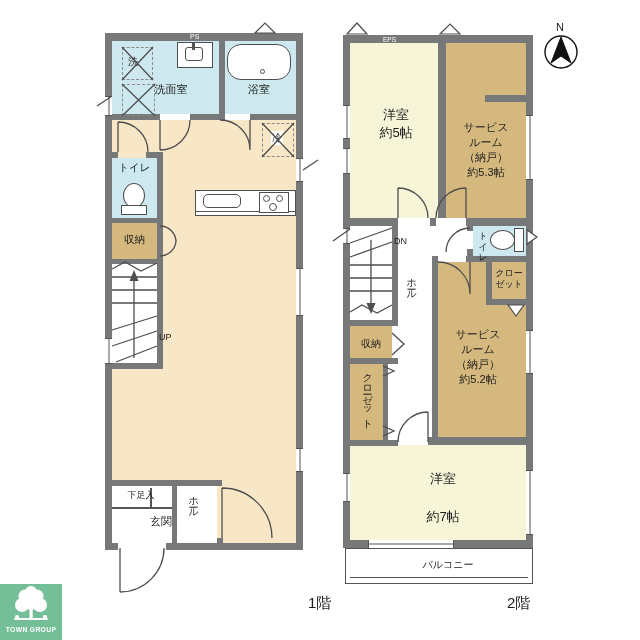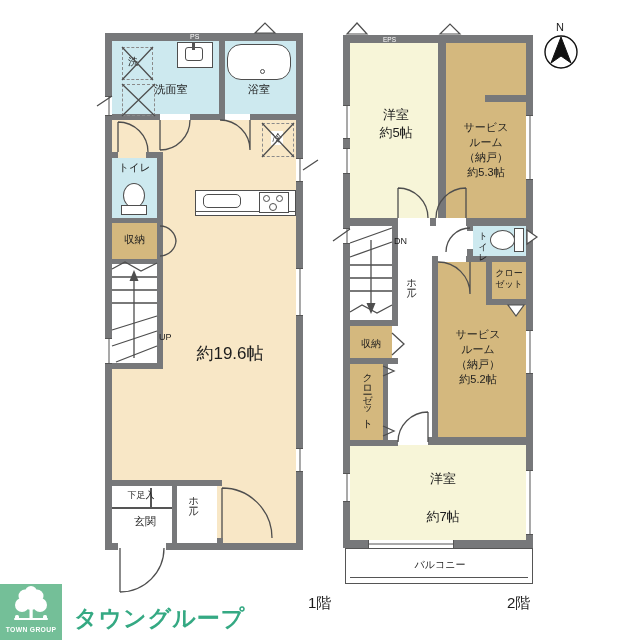--- a/index.html
+++ b/index.html
@@ -80,23 +80,22 @@
   <div class="fix" style="left:269px;top:203px;width:8px;height:8px;border-radius:50%;"></div>
 
   <div class="lbl wt" style="left:190px;top:33px;font-size:7px;">PS</div>
   <div class="lbl" style="left:128px;top:55px;font-size:10px;">洗</div>
   <div class="lbl lblc" style="left:140px;top:82px;width:62px;font-size:11px;">洗面室</div>
   <div class="lbl lblc" style="left:234px;top:82px;width:50px;font-size:11px;">浴室</div>
   <div class="lbl" style="left:271px;top:131px;font-size:10px;background:#fff;padding:0 1px;">冷</div>
   <div class="lbl lblc" style="left:112px;top:161px;width:45px;font-size:10.5px;">トイレ</div>
   <div class="lbl lblc" style="left:112px;top:233px;width:45px;font-size:10.5px;">収納</div>
   <div class="lbl" style="left:159px;top:332px;font-size:9px;">UP</div>
-  <div class="lbl lblc" style="left:165px;top:342px;width:130px;font-size:17px;">約19.6帖</div>
   <div class="lbl lblc" style="left:114px;top:489px;width:54px;font-size:9px;">下足入</div>
-  <div class="lbl lblc" style="left:118px;top:514px;width:54px;font-size:11px;">玄関</div>
+  <div class="lbl lblc" style="left:118px;top:514px;width:54px;font-size:11px;text-align:right;">玄関</div>
   <div class="lbl vert" style="left:186px;top:490px;height:52px;font-size:10px;">ホール</div>
   <div class="lbl" style="left:272px;top:594px;font-size:15px;margin-left:36px;">1階</div>
 
   <div class="rm" style="left:350px;top:43px;width:176px;height:497px;background:#fff;"></div>
   <div class="rm" style="left:350px;top:43px;width:88px;height:175px;background:#f7f5d8;"></div>
   <div class="rm" style="left:446px;top:43px;width:80px;height:175px;background:#d4b87e;"></div>
   <div class="rm" style="left:473px;top:226px;width:53px;height:30px;background:#cde9ef;"></div>
   <div class="rm" style="left:438px;top:262px;width:88px;height:175px;background:#d4b87e;"></div>
   <div class="rm" style="left:492px;top:262px;width:34px;height:37px;background:#d4b87e;"></div>
   <div class="rm" style="left:350px;top:326px;width:42px;height:32px;background:#d4b87e;"></div>
@@ -154,21 +153,21 @@
   <div class="lbl ml" style="left:492px;top:268px;width:34px;font-size:9px;line-height:11px;">クロー
 ゼット</div>
   <div class="lbl lblc" style="left:350px;top:337px;width:42px;font-size:10px;">収納</div>
   <div class="lbl vert" style="left:360px;top:366px;height:74px;font-size:10px;">クローゼット</div>
   <div class="lbl ml" style="left:440px;top:327px;width:76px;font-size:11px;">サービス
 ルーム
 （納戸）
 約5.2帖</div>
   <div class="lbl lblc" style="left:403px;top:470px;width:80px;font-size:13px;">洋室</div>
   <div class="lbl lblc" style="left:403px;top:508px;width:80px;font-size:13px;">約7帖</div>
-  <div class="lbl lblc" style="left:392px;top:558px;width:96px;font-size:10px;text-align:center;">バルコニー</div>
+  <div class="lbl lblc" style="left:400px;top:558px;width:96px;font-size:10px;text-align:center;">バルコニー</div>
   <div class="lbl" style="left:507px;top:594px;font-size:15px;">2階</div>
 
   <div class="lbl" style="left:556px;top:21px;font-size:11px;">N</div>
 
   <svg width="640" height="640" viewBox="0 0 640 640">
     <g stroke="#4e4e4e" stroke-width="1.3" fill="none">
 
       <path d="M122,47 L153,80 M153,47 L122,80"></path>
       <path d="M122,84 L155,116 M155,84 L122,116"></path>
       <path d="M262,123 L294,157 M294,123 L262,157"></path>
@@ -224,15 +223,14 @@
       <circle cx="25" cy="596" r="6.5"></circle>
         <circle cx="37" cy="596" r="6.5"></circle>
         <circle cx="31" cy="592" r="6"></circle>
       <rect x="29.5" y="606" width="3.2" height="12"></rect>
       <rect x="14" y="618" width="34" height="2" rx="1"></rect>
       <rect x="15" y="615" width="4" height="4" rx="1.5"></rect>
         <rect x="43" y="615" width="4" height="4" rx="1.5"></rect>
     </g>
   </svg>
   <div class="lbl lblc wt" style="left:0;top:626px;width:62px;font-size:6.8px;font-weight:bold;letter-spacing:.3px;">TOWN GROUP</div>
-  <div class="lbl" style="left:74px;top:603px;font-size:23px;font-weight:bold;color:#35a983;letter-spacing:1px;">タウングループ</div>
 
 </div>
 
 </body></html>

